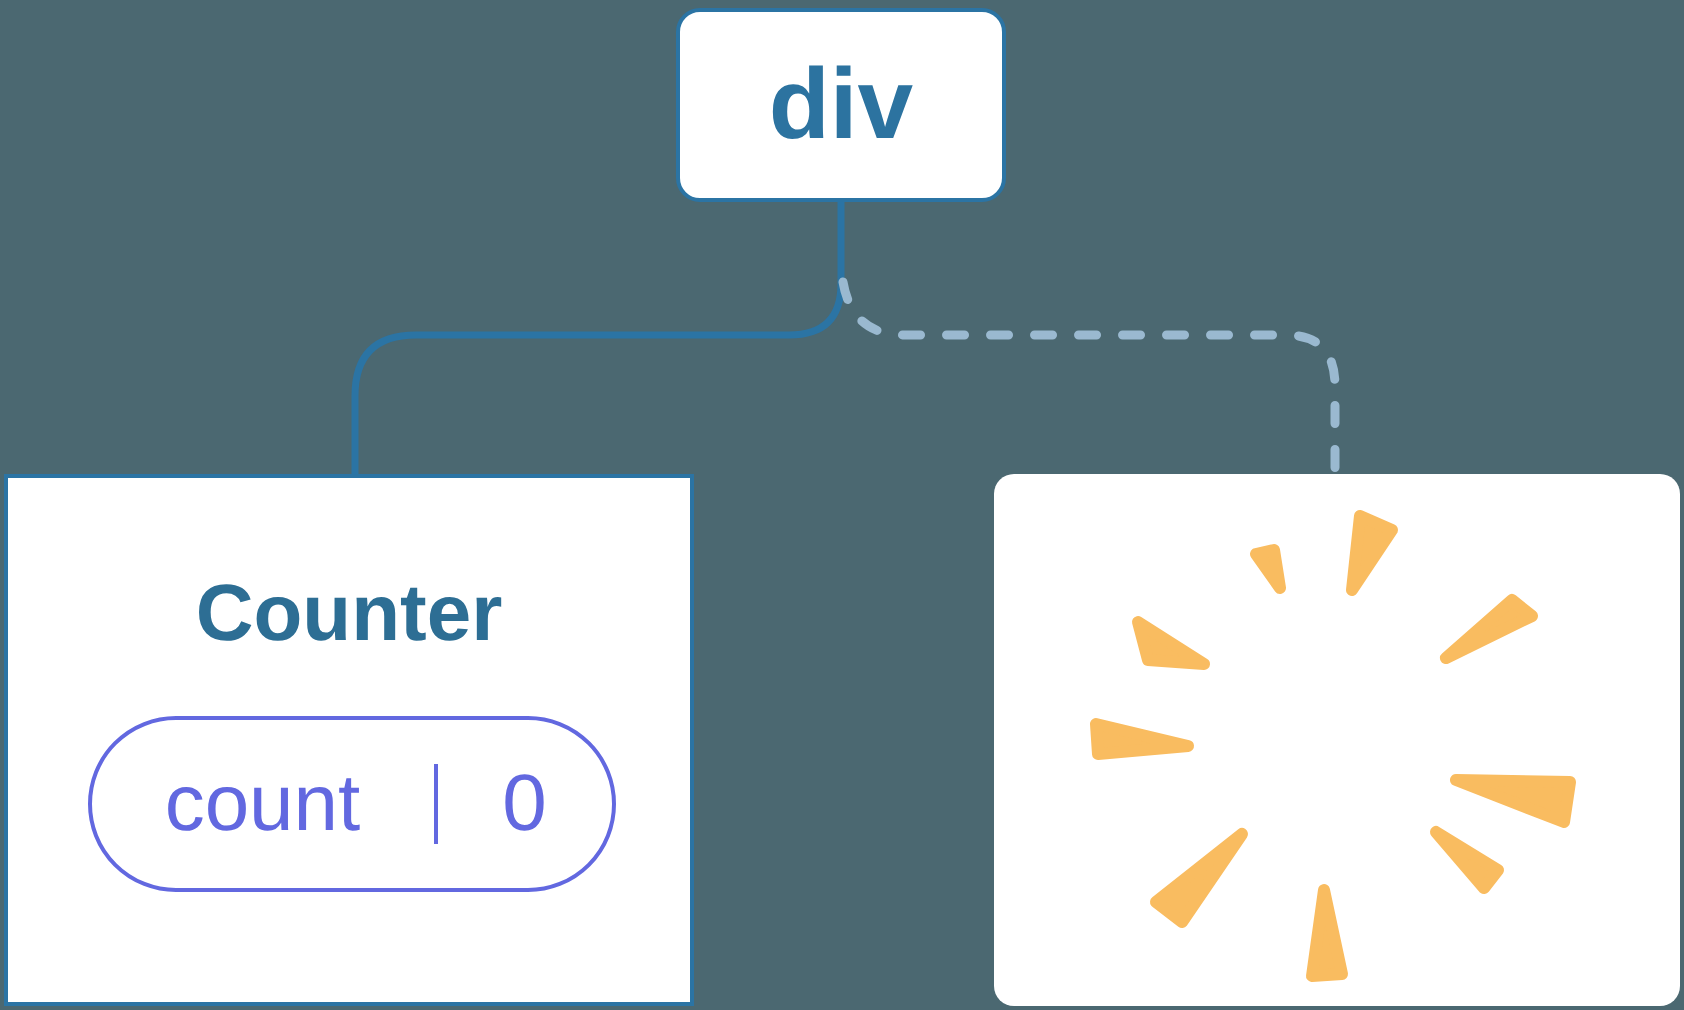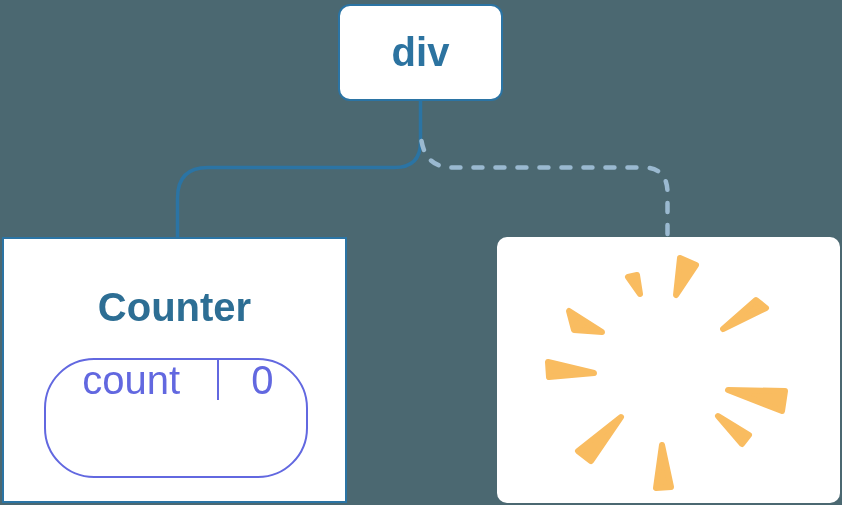--- a/index.html
+++ b/index.html
@@ -29,40 +29,40 @@
     position:absolute;background:#ffffff;box-sizing:border-box;
   }
   .node.root{
     left:338px;top:4px;width:165px;height:97px;
     border:2.5px solid var(--box-border,#2B74A4);
     border-radius:12px;
     display:flex;align-items:center;justify-content:center;
   }
   .root-label{
     color:var(--root-label,#2C73A0);
-    font-size:40px;font-weight:600;line-height:1;
+    font-size:50px;font-weight:600;line-height:1;
     padding-bottom:2px;
     text-align:center;
   }
   .node.counter{
     left:2px;top:237px;width:345px;height:266px;
     border:2.5px solid var(--box-border,#2B74A4);
     border-radius:0;
   }
   .counter-title{
     margin-top:48px;text-align:center;
     color:var(--counter-title,#2D6E94);
     font-size:40px;font-weight:600;line-height:1;
   }
   .state-pill{
-    position:absolute;left:40px;top:119px;width:264px;height:120px;
+    position:absolute;left:40px;top:119px;width:264px;height:88px;
     box-sizing:border-box;
     border:2.5px solid var(--state-purple,#6268E0);
     border-radius:50px;
-    display:flex;align-items:flex-start;
+    display:flex;align-items:center;
     background:#ffffff;
   }
   .state-cell{
     display:flex;align-items:center;justify-content:center;
     color:var(--state-purple,#6268E0);
     font-size:40px;font-weight:500;line-height:1;
   }
   .state-cell.name{
     width:170.5px;
     border-right:2.5px solid var(--state-purple,#6268E0);

